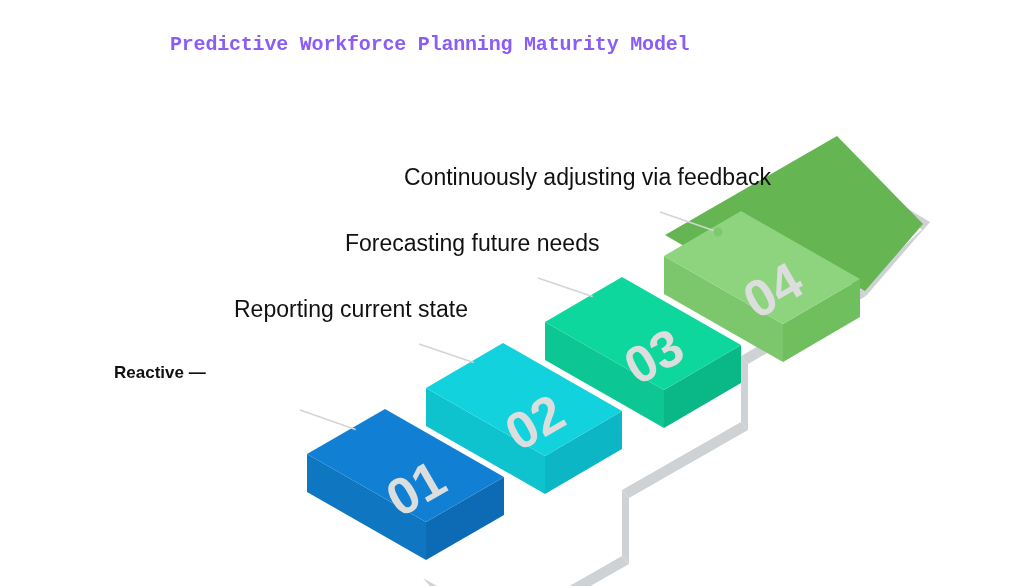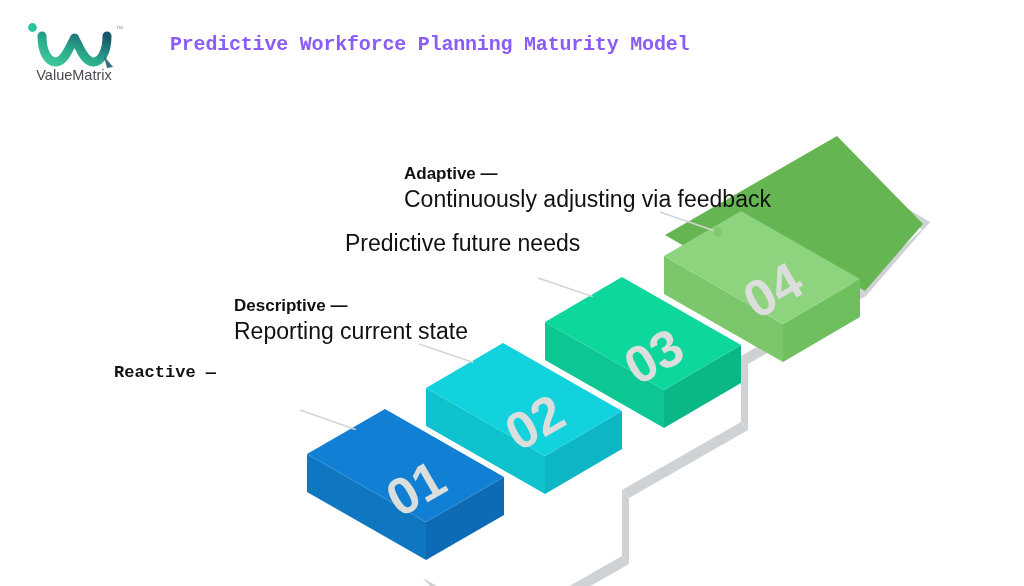--- a/index.html
+++ b/index.html
@@ -70,58 +70,32 @@
   }
   .callout .callout-desc {
     font-size: 23px;
     font-weight: normal;
     display: block;
   }
 
   #callout-adaptive    { left: 404px; top: 163px; }
   #callout-predictive  { left: 345px; top: 229px; }
   #callout-descriptive { left: 234px; top: 295px; }
-  #callout-reactive    { left: 114px; top: 362px; font-family: Liberation Mono, monospace; }
+  #callout-reactive    { left: 114px; top: 362px; }
 
   #callout-adaptive .callout-title    { margin-left: 0px; }
   #callout-predictive .callout-title  { margin-left: 0px; }
   #callout-descriptive .callout-title { margin-left: 0px; }
   #callout-reactive .callout-title    { margin-left: 0px; }
 </style>
 </head>
 <body>
 
 <div id="header">
 
-  <div id="brand-logo">
-    <svg width="112" height="68" viewBox="0 0 112 68" xmlns="http://www.w3.org/2000/svg">
-      <defs>
-        <linearGradient id="vmGrad" x1="0" y1="1" x2="1" y2="0">
-          <stop offset="0%" stop-color="#3fc99a"></stop>
-          <stop offset="45%" stop-color="#2aa98c"></stop>
-          <stop offset="100%" stop-color="#17566a"></stop>
-        </linearGradient>
-      </defs>
-
-      <circle cx="14.5" cy="11.5" r="4.4" fill="#2ec3a0"></circle>
-
-      <path d="M14.5 22 L14.5 44" stroke="url(#vmGrad)" stroke-width="8.5" stroke-linecap="round" fill="none"></path>
-      <path d="M24 20
-               C 24 36, 30 46, 38 46
-               C 46 46, 51 33, 56.5 22
-               C 62 33, 67 46, 75 46
-               C 83 46, 89 36, 89 20" stroke="url(#vmGrad)" stroke-width="9" fill="none" stroke-linecap="round" stroke-linejoin="round"></path>
-
-      <path d="M86 40 L95 51 L89 52 Z" fill="#17566a" opacity="0.85"></path>
-
-      <text x="98" y="15" font-family="Liberation Sans, sans-serif" font-size="7" fill="#8a9097">™</text>
-
-      <text x="56" y="64" text-anchor="middle" font-family="Liberation Sans, sans-serif" font-size="14.5" fill="#4a4a52">ValueMatrix</text>
-    </svg>
-  </div>
 
   <div id="page-title">Predictive Workforce Planning Maturity Model</div>
 </div>
 
 <div id="maturity-diagram">
   <svg width="1024" height="476" viewBox="0 0 1024 476" xmlns="http://www.w3.org/2000/svg">
 
     <g>
       <path d="M843 60 L930 112 L923 120 L836 68 Z" fill="#cfd2d4"></path>
       <path d="M930 112 L923 120 L866 186 L859 178 Z" fill="#cfd2d4"></path>
@@ -183,28 +157,26 @@
       <circle cx="597" cy="188" r="4.6" fill="#0ed79e"></circle>
 
       <line x1="660" y1="102" x2="715" y2="121" stroke="#d2d5d7" stroke-width="1.6"></line>
       <circle cx="718" cy="122" r="4.6" fill="#7ec96d"></circle>
     </g>
 
   </svg>
 </div>
 
 <div class="callout" id="callout-adaptive">
-  <span class="callout-title">Adaptive —</span>
   <span class="callout-desc">Continuously adjusting via feedback</span>
 </div>
 
 <div class="callout" id="callout-predictive">
-  <span class="callout-desc">Predictive future needs</span>
+  <span class="callout-desc">Forecasting future needs</span>
 </div>
 
 <div class="callout" id="callout-descriptive">
-  <span class="callout-title">Descriptive —</span>
   <span class="callout-desc">Reporting current state</span>
 </div>
 
 <div class="callout" id="callout-reactive">
   <span class="callout-title">Reactive —</span>
 </div>
 
 </body></html>

